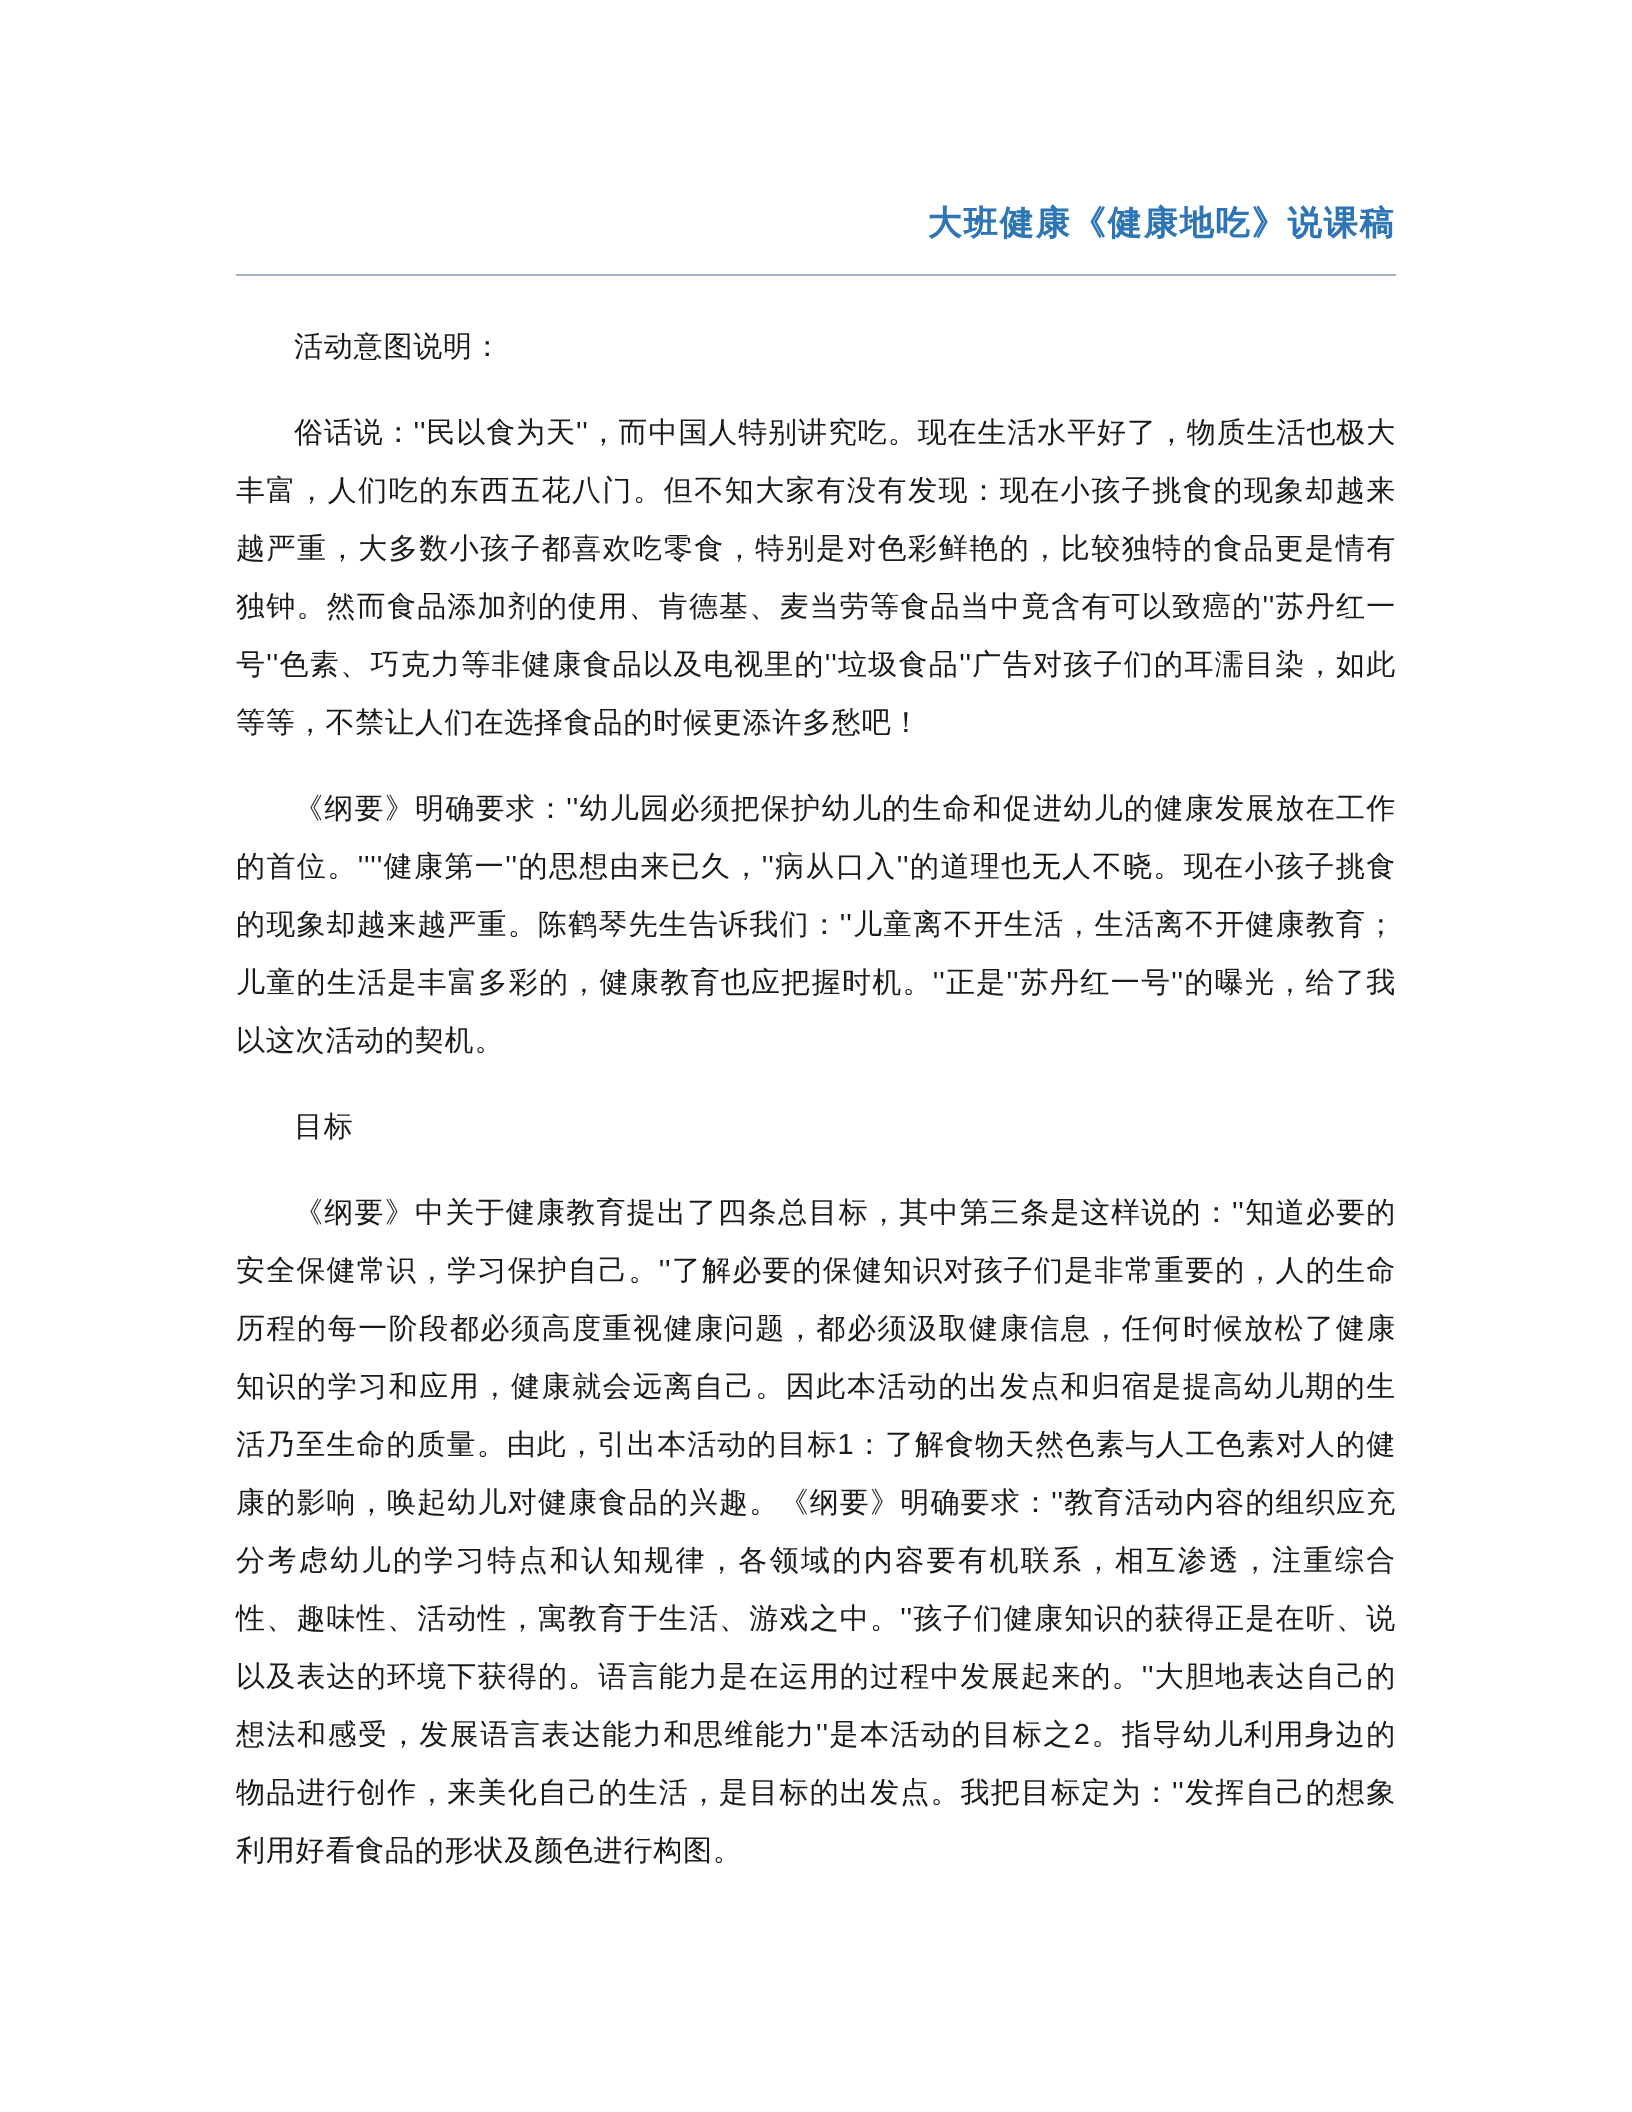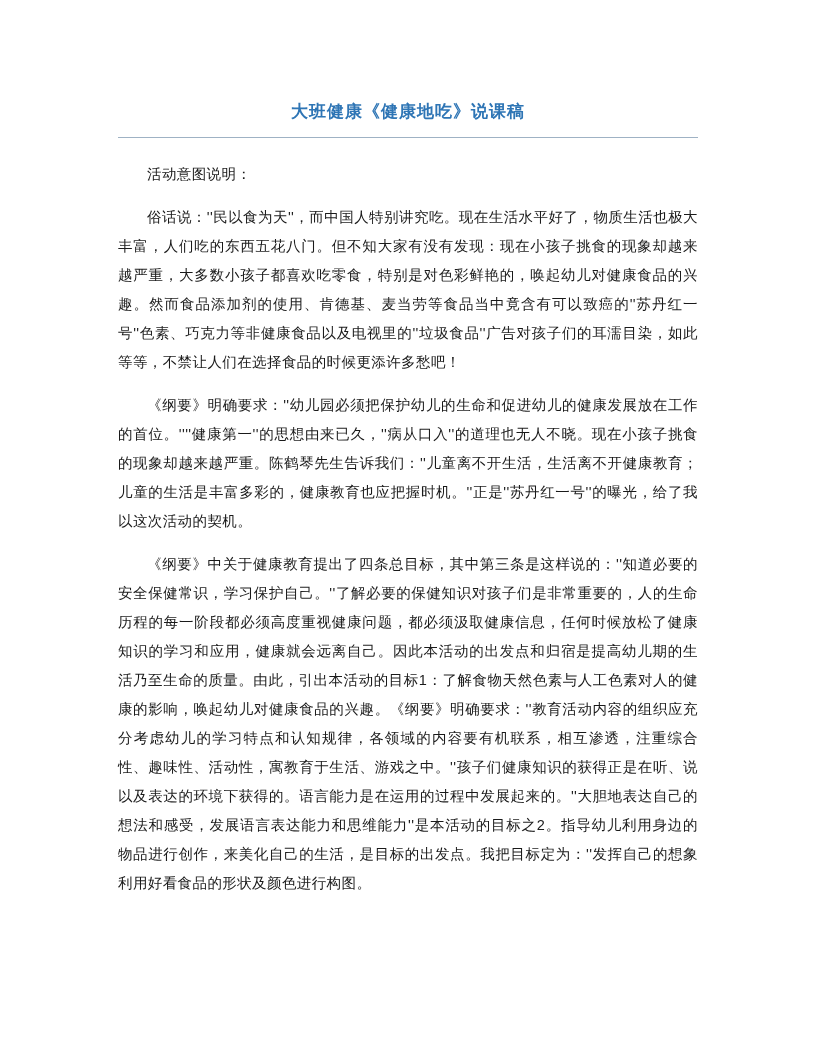--- a/index.html
+++ b/index.html
@@ -17,21 +17,21 @@
     padding: 100px 118px 60px 118px;
     font-family: "Liberation Sans", "DejaVu Sans", sans-serif;
     color: #1a1a1a;
     overflow: hidden;
   }
   .doc-title {
     margin: 0;
     padding: 0 0 14px 0;
     font-size: 17px;
     font-weight: bold;
-    text-align: center;
+    text-align: right;
     color: #2e75b5;
     letter-spacing: 1px;
   }
   .title-divider {
     border: none;
     border-top: 1px solid #9fb2c4;
     margin: 0 0 22px 0;
     height: 0;
   }
   .body-text p {
@@ -49,21 +49,22 @@
 
 <div class="page">
 
   <h1 class="doc-title">大班健康《健康地吃》说课稿</h1>
 
   <hr class="title-divider">
 
   <div class="body-text">
     <p>活动意图说明：</p>
 
-    <p>俗话说：''民以食为天''，而中国人特别讲究吃。现在生活水平好了，物质生活也极大丰富，人们吃的东西五花八门。但不知大家有没有发现：现在小孩子挑食的现象却越来越严重，大多数小孩子都喜欢吃零食，特别是对色彩鲜艳的，唤起幼儿对健康食品的兴趣。然而食品添加剂的使用、肯德基、麦当劳等食品当中竟含有可以致癌的''苏丹红一号''色素、巧克力等非健康食品以及电视里的''垃圾食品''广告对孩子们的耳濡目染，如此等等，不禁让人们在选择食品的时候更添许多愁吧！</p>
+    <p>俗话说：''民以食为天''，而中国人特别讲究吃。现在生活水平好了，物质生活也极大丰富，人们吃的东西五花八门。但不知大家有没有发现：现在小孩子挑食的现象却越来越严重，大多数小孩子都喜欢吃零食，特别是对色彩鲜艳的，比较独特的食品更是情有独钟。然而食品添加剂的使用、肯德基、麦当劳等食品当中竟含有可以致癌的''苏丹红一号''色素、巧克力等非健康食品以及电视里的''垃圾食品''广告对孩子们的耳濡目染，如此等等，不禁让人们在选择食品的时候更添许多愁吧！</p>
 
     <p>《纲要》明确要求：''幼儿园必须把保护幼儿的生命和促进幼儿的健康发展放在工作的首位。''''健康第一''的思想由来已久，''病从口入''的道理也无人不晓。现在小孩子挑食的现象却越来越严重。陈鹤琴先生告诉我们：''儿童离不开生活，生活离不开健康教育；儿童的生活是丰富多彩的，健康教育也应把握时机。''正是''苏丹红一号''的曝光，给了我以这次活动的契机。</p>
 
+    <p>目标</p>
 
     <p>《纲要》中关于健康教育提出了四条总目标，其中第三条是这样说的：''知道必要的安全保健常识，学习保护自己。''了解必要的保健知识对孩子们是非常重要的，人的生命历程的每一阶段都必须高度重视健康问题，都必须汲取健康信息，任何时候放松了健康知识的学习和应用，健康就会远离自己。因此本活动的出发点和归宿是提高幼儿期的生活乃至生命的质量。由此，引出本活动的目标1：了解食物天然色素与人工色素对人的健康的影响，唤起幼儿对健康食品的兴趣。《纲要》明确要求：''教育活动内容的组织应充分考虑幼儿的学习特点和认知规律，各领域的内容要有机联系，相互渗透，注重综合性、趣味性、活动性，寓教育于生活、游戏之中。''孩子们健康知识的获得正是在听、说以及表达的环境下获得的。语言能力是在运用的过程中发展起来的。''大胆地表达自己的想法和感受，发展语言表达能力和思维能力''是本活动的目标之2。指导幼儿利用身边的物品进行创作，来美化自己的生活，是目标的出发点。我把目标定为：''发挥自己的想象利用好看食品的形状及颜色进行构图。</p>
   </div>
 
 </div>
 
 </body></html>

